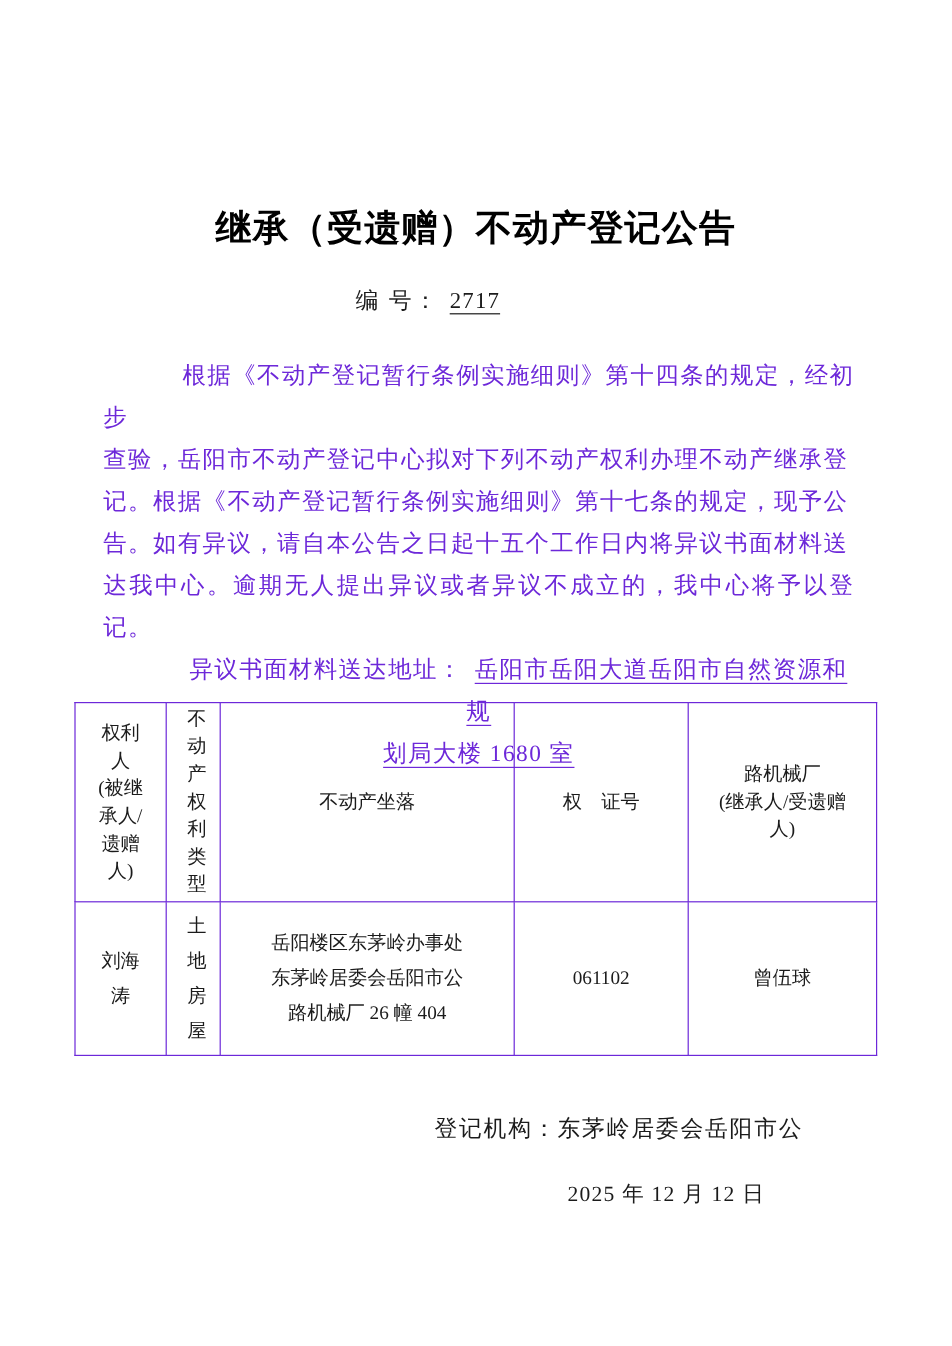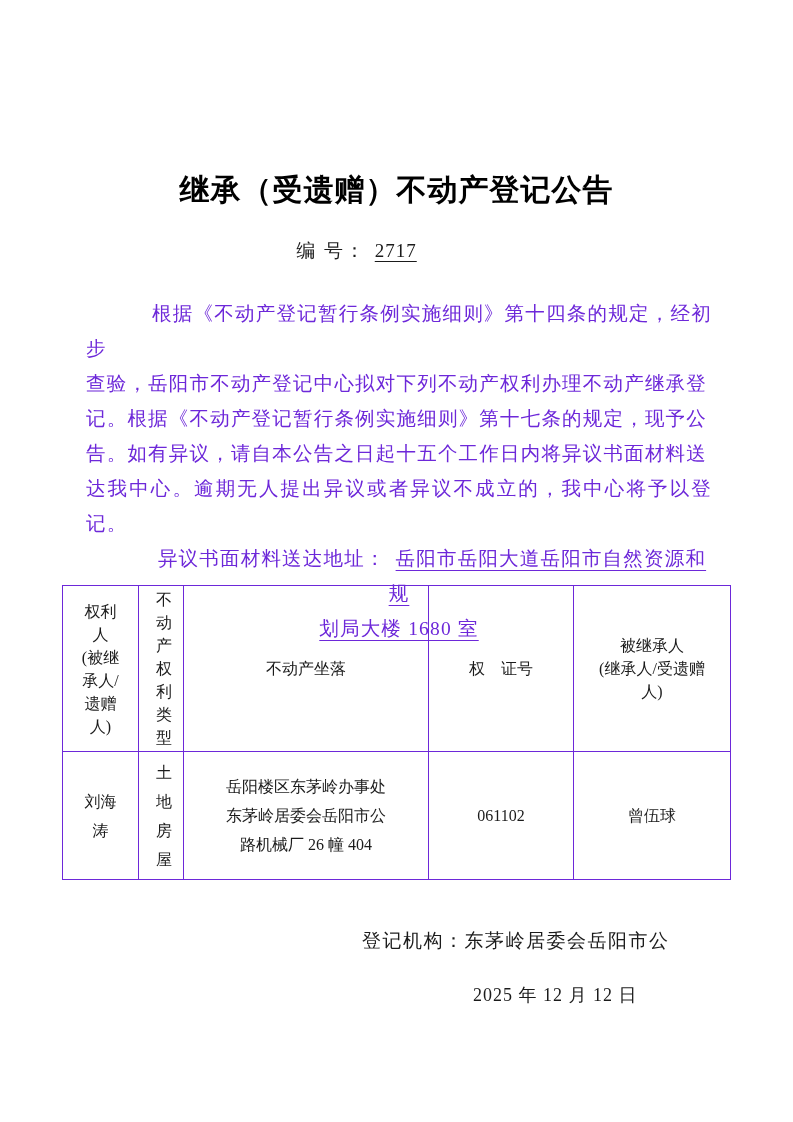--- a/index.html
+++ b/index.html
@@ -157,21 +157,21 @@
     <tbody>
       <tr class="hdr-row">
         <td>权利人
 (被继承人/
 遗赠人)</td>
         <td>不动产
 权利
 类型</td>
         <td>不动产坐落</td>
         <td>权　证号</td>
-        <td>被继承人
+        <td>路机械厂
 (继承人/受遗赠人)</td>
       </tr>
       <tr class="data-row">
         <td>刘海涛</td>
         <td>土地
 房屋</td>
         <td>岳阳楼区东茅岭办事处
 东茅岭居委会岳阳市公
 路机械厂 26 幢 404</td>
         <td>061102</td>

